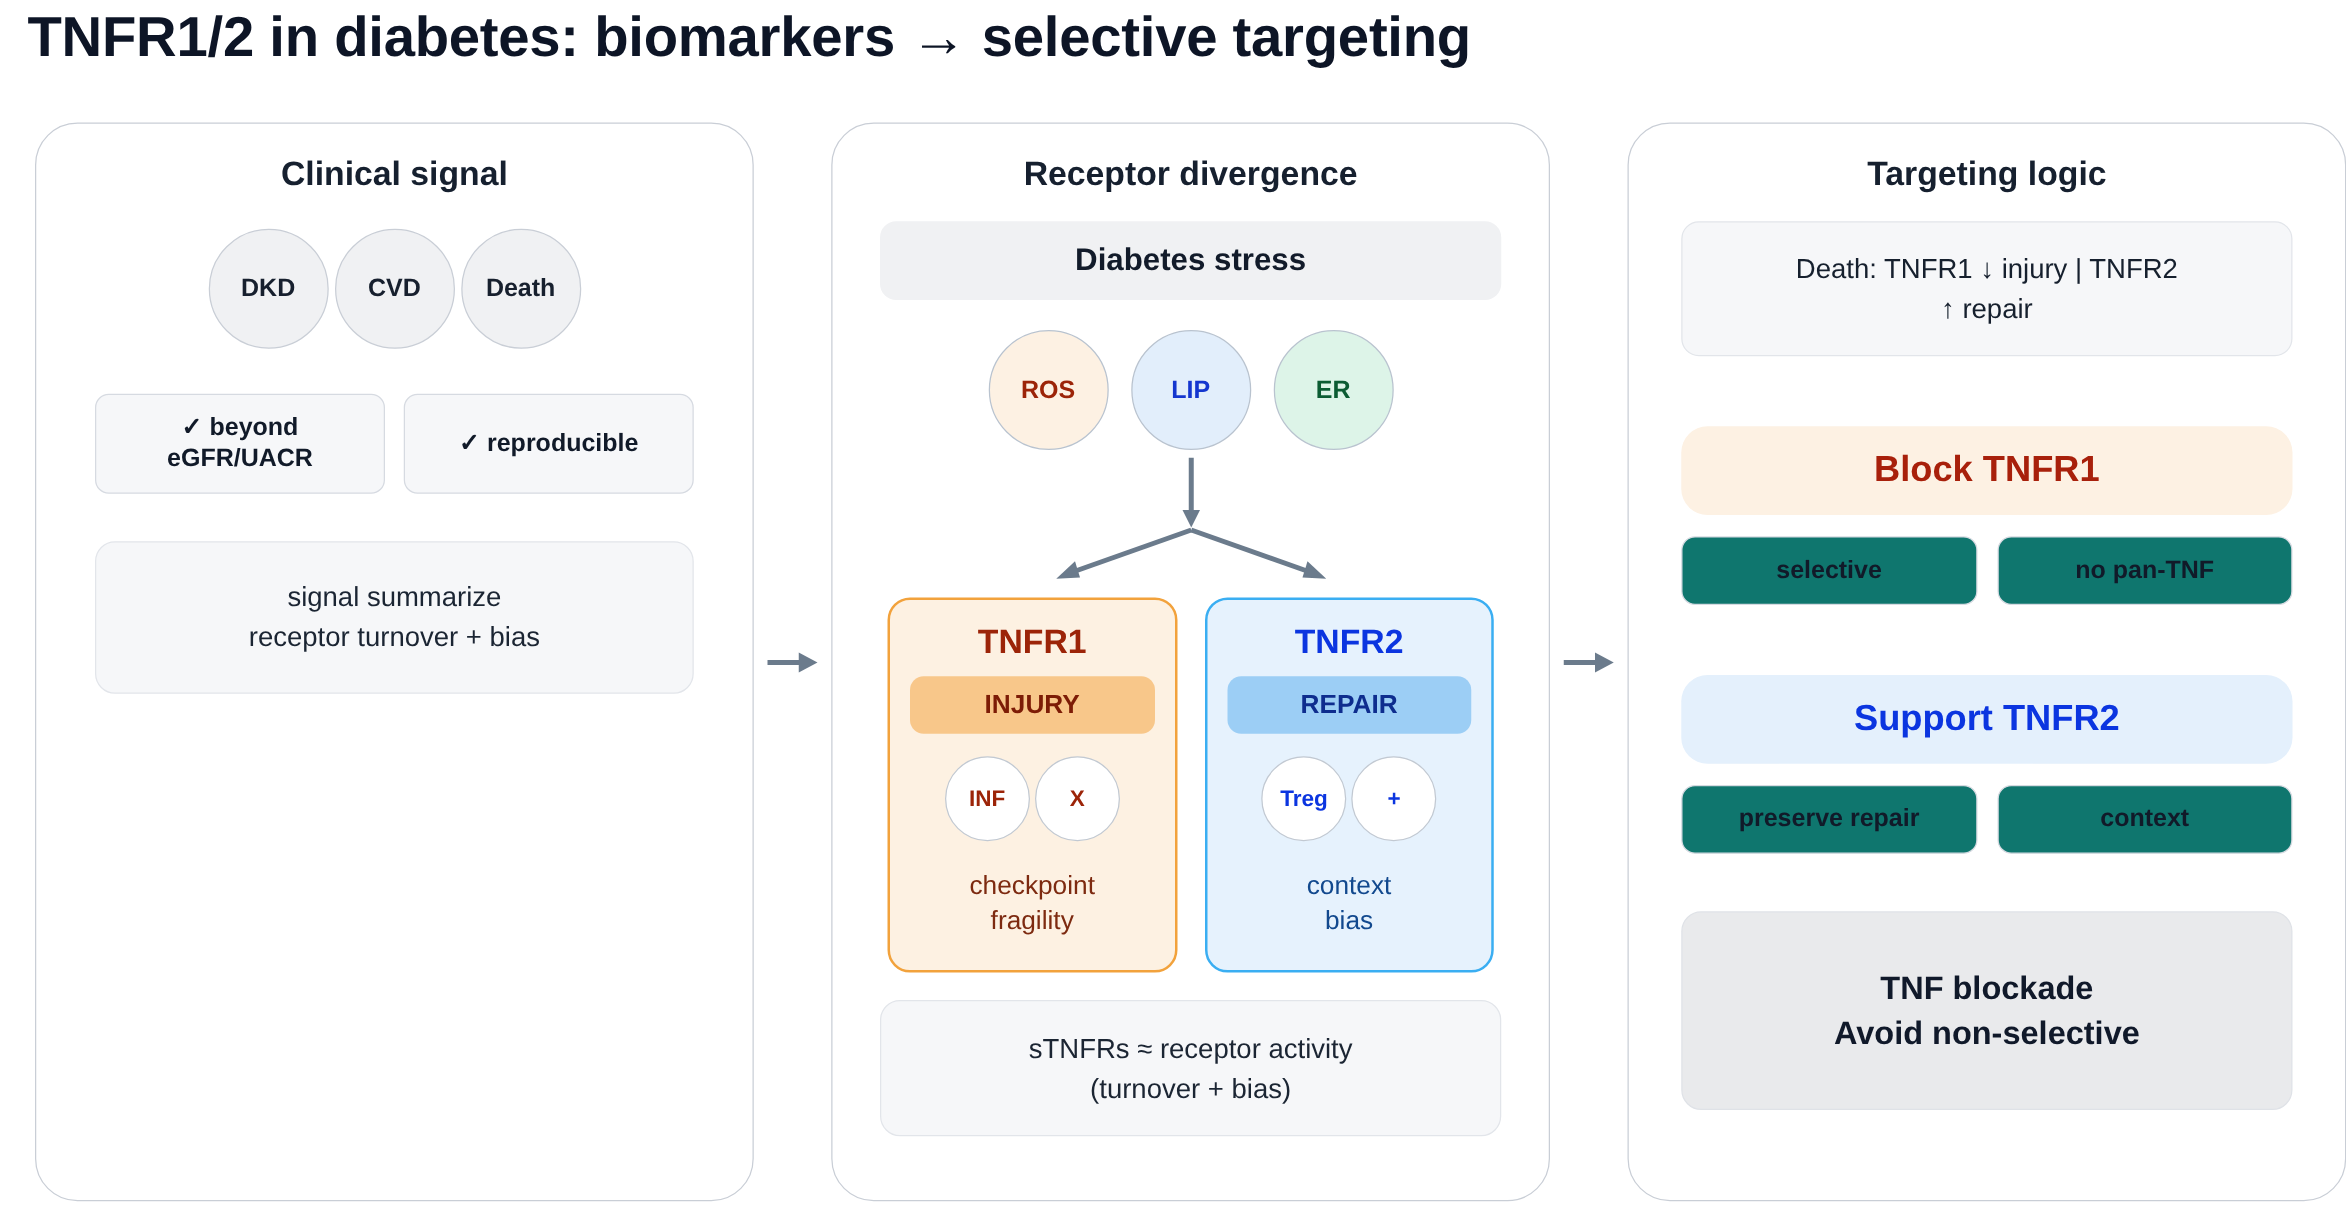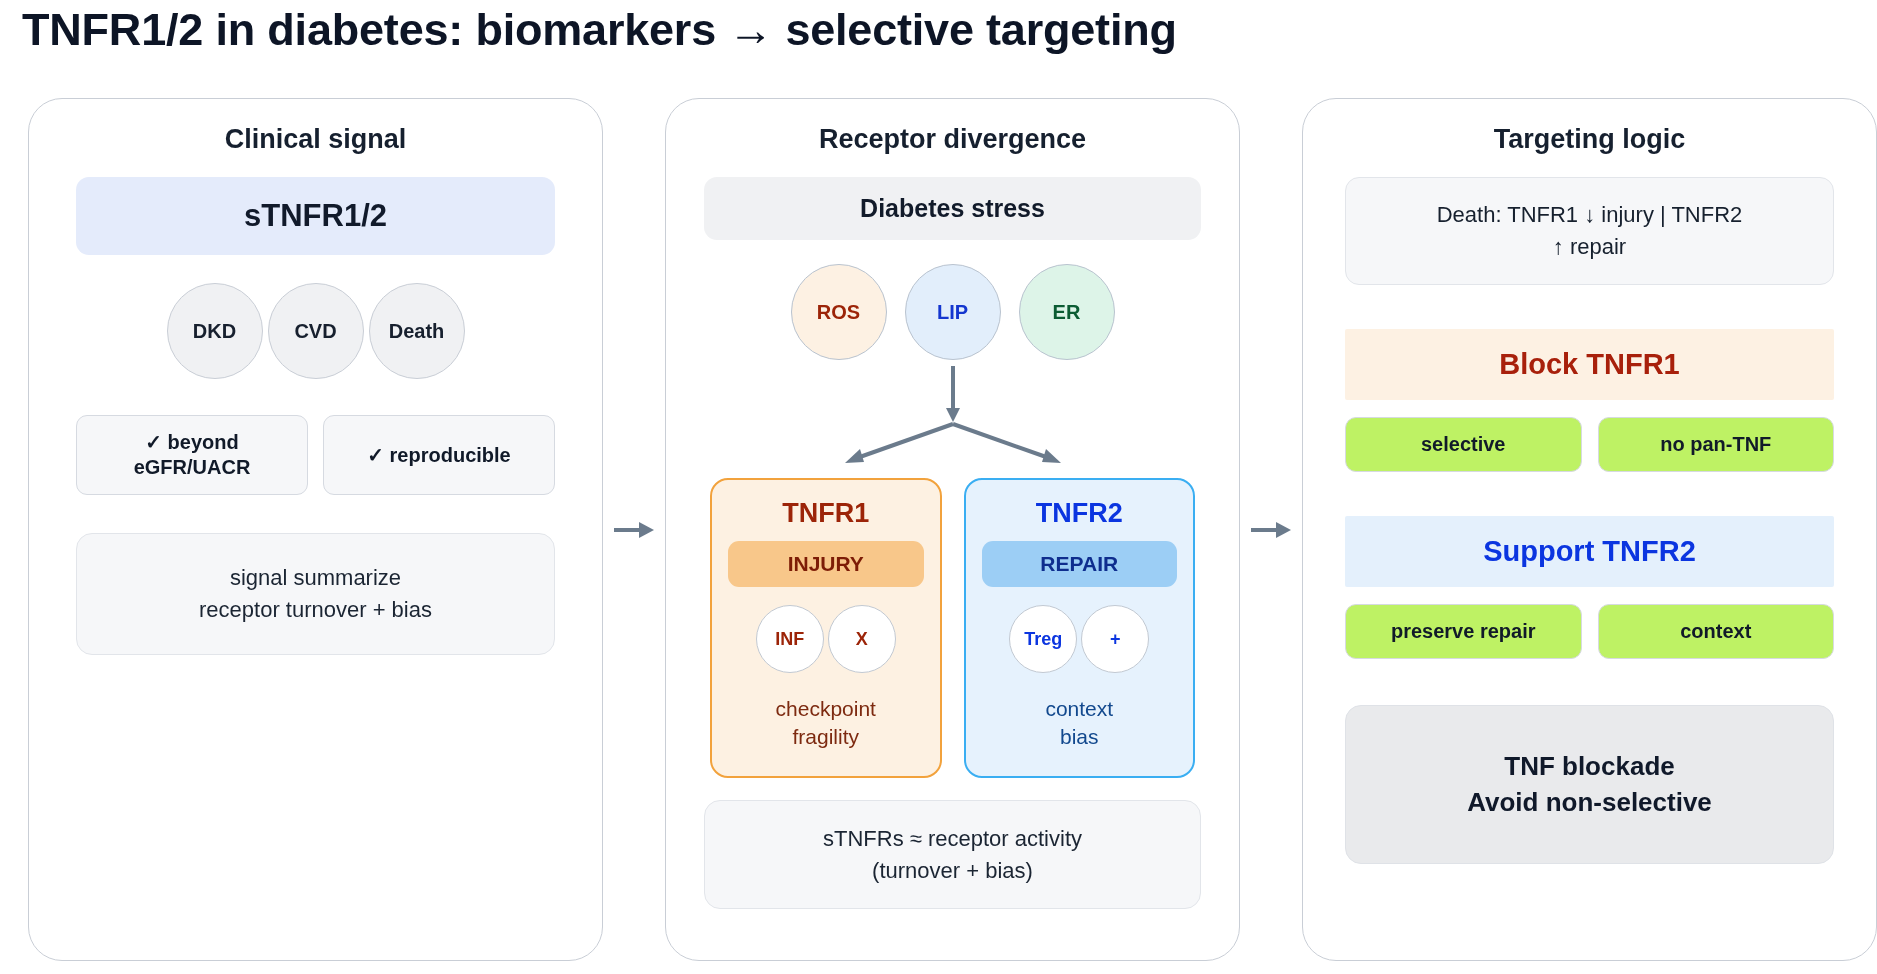--- a/index.html
+++ b/index.html
@@ -270,40 +270,40 @@
     border-radius: 14px;
     background: #f6f7f9;
     text-align: center;
     font-size: 22px;
     color: #16202e;
     padding: 21px 24px;
     line-height: 1.45;
   }
 
   .action-hero {
-    border-radius: 2px;
+    border-radius: 21px;
     text-align: center;
     font-size: 29px;
     font-weight: bold;
     padding: 19px 10px;
-    margin-top: 44px;
+    margin-top: 56px;
   }
   .action-hero.block { background: #fdf1e3; color: #a8200b; }
   .action-hero.support { background: #e4f0fc; color: #0b35e0; }
 
   .sub-chip-row {
     display: flex;
     gap: 16px;
     margin-top: 17px;
   }
   .sub-chip {
     flex: 1;
     border: 1.4px solid #d6dae1;
     border-radius: 11px;
-    background: #bef264;
+    background: #0f766e;
     text-align: center;
     font-size: 20px;
     font-weight: bold;
     color: #111a29;
     padding: 15px 16px;
   }
 
   .avoid-box {
     margin-top: 46px;
     border: 1.4px solid #dfe2e7;
@@ -323,21 +323,20 @@
 <div class="page">
 
   <div class="title">TNFR1/2 in diabetes: biomarkers  →  selective targeting</div>
 
   <div class="panels">
 
     <div class="panel panel-1">
       <div class="panel-title">Clinical signal</div>
       <div class="panel-body">
 
-        <div class="hero-box">sTNFR1/2</div>
 
         <div class="circle-row">
           <div class="circ">DKD</div>
           <div class="circ">CVD</div>
           <div class="circ">Death</div>
         </div>
 
         <div class="chip-row">
           <div class="chip">✓ beyond eGFR/UACR</div>
           <div class="chip">✓ reproducible</div>

